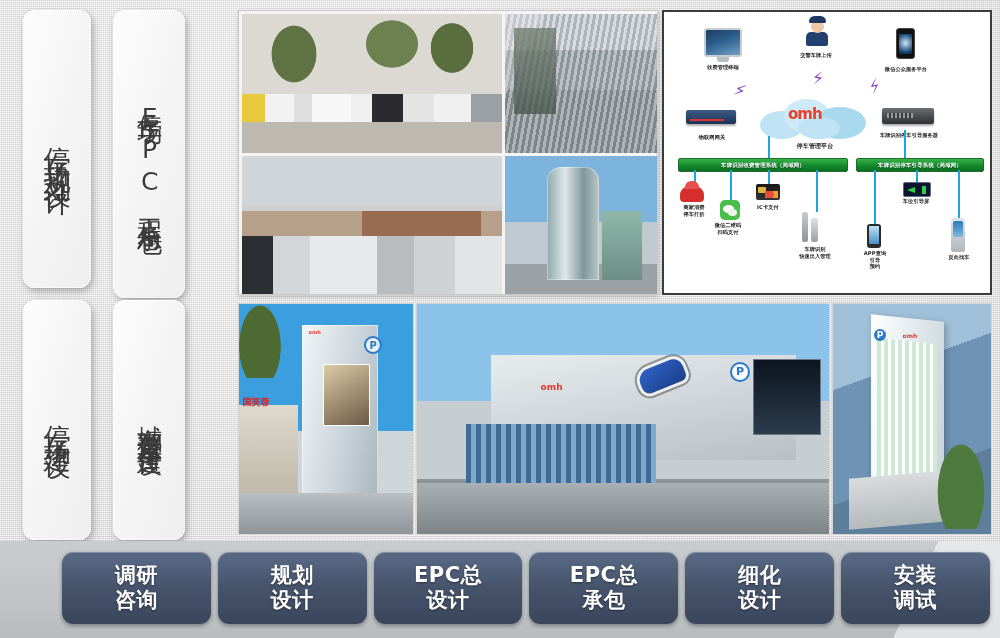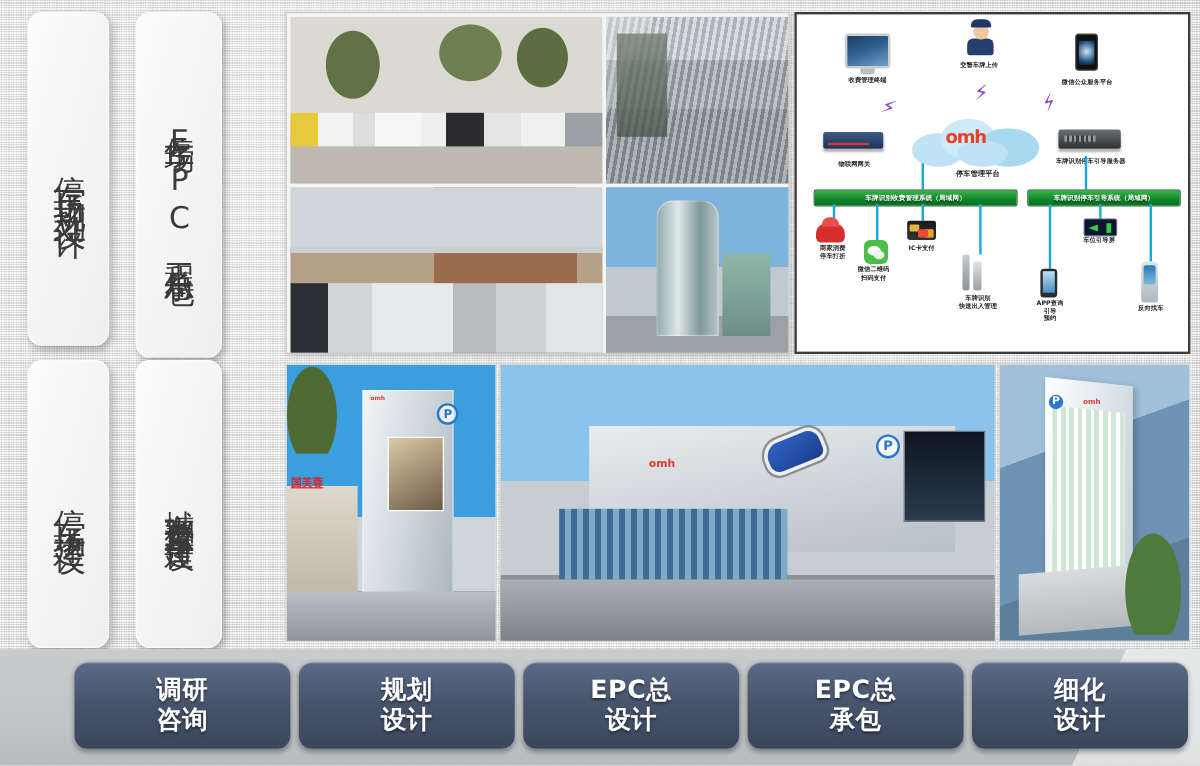--- a/index.html
+++ b/index.html
@@ -182,21 +182,21 @@
   #rd1 .billboard{position:absolute;left:48%;top:26%;width:26%;height:26%;
     background:linear-gradient(150deg,#dcc9a5,#6c5a47);border:1px solid #fff;}
   #rd1 .pmark{position:absolute;left:72%;top:14%;width:14px;height:14px;border-radius:50%;
     border:2px solid #2a79c9;color:#2a79c9;font-size:10px;font-weight:bold;
     display:flex;align-items:center;justify-content:center;background:rgba(255,255,255,.7);}
   #rd1 .logo{position:absolute;left:40%;top:11%;font-size:5px;color:#e03b2f;font-weight:bold;}
   #rd1 .tree{position:absolute;left:-2%;top:-2%;width:28%;height:34%;
     background:radial-gradient(ellipse at 50% 60%,#4d6b33 0 60%,transparent 62%);}
   #rd1 .lowbldg{position:absolute;left:0;top:44%;width:34%;height:42%;
     background:linear-gradient(180deg,#ded9cd,#bdb6a6);}
-  #rd1 .redtext{position:absolute;left:2%;top:40%;font-size:9px;color:#d22;font-weight:bold;text-decoration:underline;}
+  #rd1 .redtext{position:absolute;left:2%;top:40%;font-size:9px;color:#d22;font-weight:bold;}
   #rd1 .ground{position:absolute;left:0;right:0;bottom:0;height:18%;
     background:linear-gradient(180deg,#b9bfc3,#8e9499);}
   #rd2{flex:1;background:linear-gradient(180deg,#8cc3ea 0 42%,#c7ced2 42% 76%,#8d9498 76% 100%);}
   #rd2 .mass{position:absolute;left:18%;top:22%;width:74%;height:46%;
     background:linear-gradient(170deg,#e8ecee,#b7c0c5);}
   #rd2 .glassband{position:absolute;left:12%;top:52%;width:46%;height:26%;
     background:repeating-linear-gradient(90deg,#3f6c94 0 5px,#7fa9cb 5px 10px);}
   #rd2 .bluecar{position:absolute;left:54%;top:26%;width:46px;height:24px;
     background:linear-gradient(160deg,#2f63c8,#1c3f8a);border-radius:12px 10px 6px 8px;
     transform:rotate(-22deg);box-shadow:0 0 0 3px rgba(255,255,255,.85),0 0 0 5px rgba(80,80,80,.55);}
@@ -420,15 +420,19 @@
       <span class="l2">设计</span>
     </div>
     <div class="proc">
       <span class="l1">EPC总</span>
       <span class="l2">承包</span>
     </div>
     <div class="proc">
       <span class="l1">细化</span>
       <span class="l2">设计</span>
     </div>
+    <div class="proc">
+      <span class="l1">安装</span>
+      <span class="l2">调试</span>
+    </div>
   </div>
 
 </div>
 
 </body></html>

